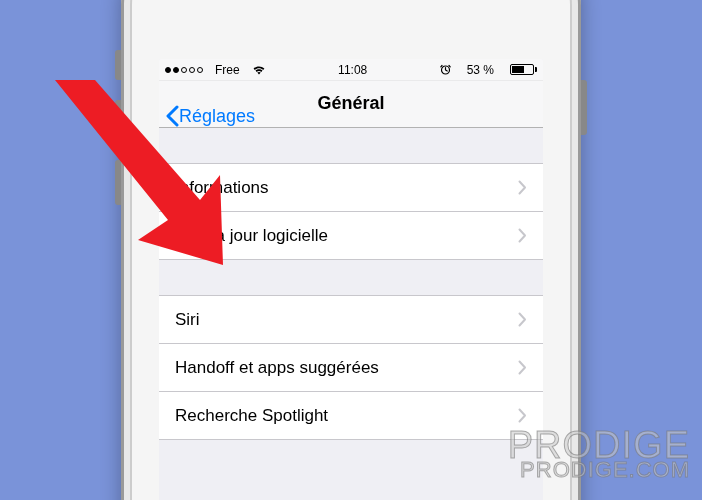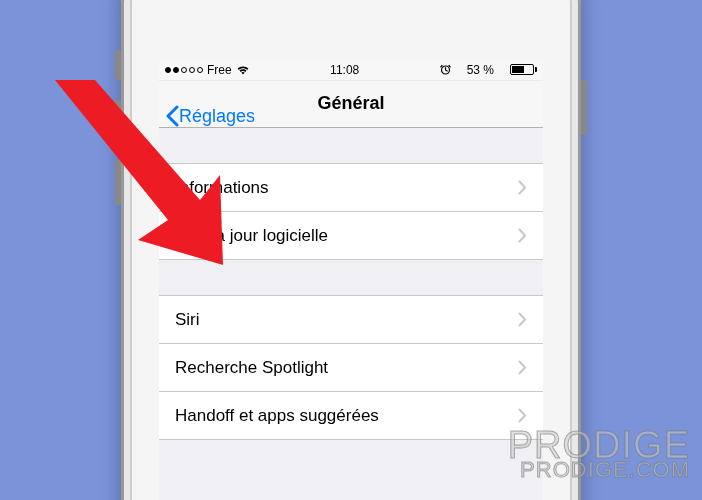--- a/index.html
+++ b/index.html
@@ -63,21 +63,21 @@
     .status-bar {
       height: 22px;
       background: #f7f7f8;
       display: flex;
       align-items: center;
       justify-content: space-between;
       padding: 0 6px;
       font-size: 12px;
       border-bottom: 0.5px solid rgba(0,0,0,0.05);
     }
-    .status-left { display: flex; align-items: center; gap: 4px; }
+    .status-left { display: flex; align-items: center; gap: 12px; }
     .signal-dots { display: flex; gap: 2px; align-items: center; }
     .signal-dot { width: 6px; height: 6px; border-radius: 50%; border: 1px solid #000; }
     .signal-dot.filled { background: #000; }
     .carrier { font-size: 12px; }
     .wifi-icon svg { display: block; }
     .status-center { font-weight: 400; font-size: 12px; }
     .status-right { display: flex; align-items: center; gap: 16px; font-size: 12px; }
     .alarm-icon svg { display: block; }
     .battery-icon { display: flex; align-items: center; }
     .battery-body {
@@ -237,29 +237,29 @@
         <div class="group">
           <div class="row">
             <span class="row-label">Siri</span>
             <span class="row-chevron">
               <svg width="9" height="15" viewBox="0 0 9 15">
                   <path d="M1.5 1.5 L7 7.5 L1.5 13.5" fill="none" stroke="#c7c7cc" stroke-width="2" stroke-linecap="round" stroke-linejoin="round"></path>
                 </svg>
             </span>
           </div>
           <div class="row">
+            <span class="row-label">Handoff et apps suggérées</span>
+            <span class="row-chevron">
+              <svg width="9" height="15" viewBox="0 0 9 15">
+                  <path d="M1.5 1.5 L7 7.5 L1.5 13.5" fill="none" stroke="#c7c7cc" stroke-width="2" stroke-linecap="round" stroke-linejoin="round"></path>
+                </svg>
+            </span>
+          </div>
+          <div class="row">
             <span class="row-label">Recherche Spotlight</span>
-            <span class="row-chevron">
-              <svg width="9" height="15" viewBox="0 0 9 15">
-                  <path d="M1.5 1.5 L7 7.5 L1.5 13.5" fill="none" stroke="#c7c7cc" stroke-width="2" stroke-linecap="round" stroke-linejoin="round"></path>
-                </svg>
-            </span>
-          </div>
-          <div class="row">
-            <span class="row-label">Handoff et apps suggérées</span>
             <span class="row-chevron">
               <svg width="9" height="15" viewBox="0 0 9 15">
                   <path d="M1.5 1.5 L7 7.5 L1.5 13.5" fill="none" stroke="#c7c7cc" stroke-width="2" stroke-linecap="round" stroke-linejoin="round"></path>
                 </svg>
             </span>
           </div>
         </div>
       </div>
 
     </div>

